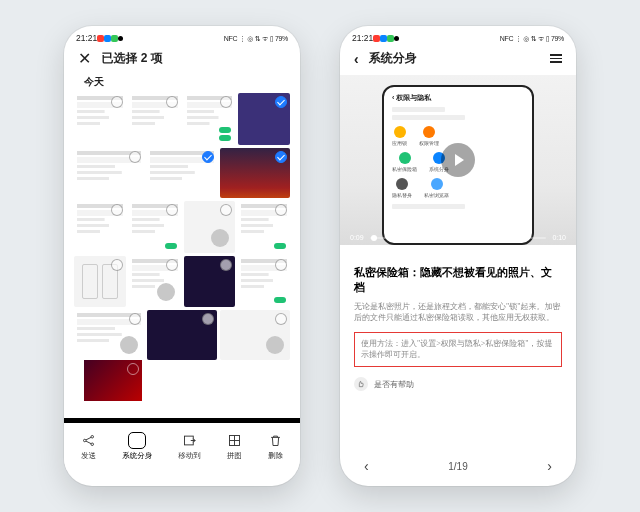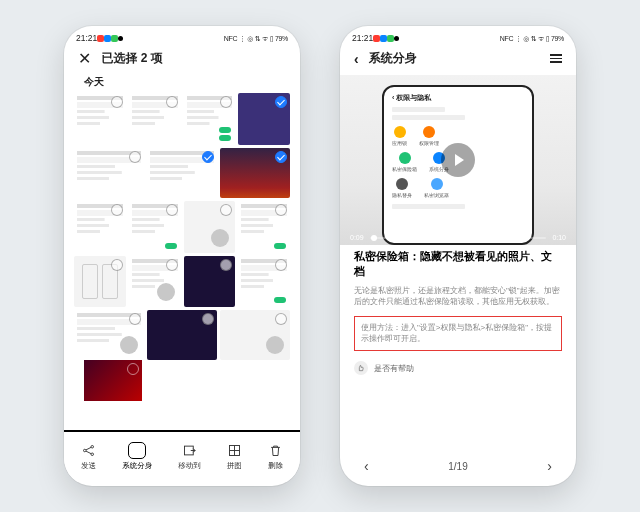--- a/index.html
+++ b/index.html
@@ -81,23 +81,23 @@
     width:58px; height:42px; margin:0 10px;
     background:linear-gradient(135deg,#402,#b00); position:relative;
   }
   .bigthumb .chk{
     position:absolute; top:3px; right:3px; width:12px; height:12px;
     border:1px solid rgba(255,255,255,.5); border-radius:50%;
   }
 
   
   .toolbar {
-    position:absolute; bottom:4px; left:0; right:0; height:52px;
+    position:absolute; bottom:16px; left:0; right:0; height:52px;
     display:flex; justify-content:space-around; align-items:center;
-    border-top:2px solid #000000; background:#fff; padding:0 4px;
+    border-top:5px solid #000000; background:#fff; padding:0 4px;
   }
   .tbitem { display:flex; flex-direction:column; align-items:center; gap:3px; font-size:7.5px; color:#333; }
   .tbitem.active { color:#000; }
   .tbitem.active .tbicon { outline:1px solid #000; border-radius:4px; padding:4px 8px; }
   .tbicon { width:15px; height:15px; display:flex; align-items:center; justify-content:center; }
   .tbicon svg{ width:15px; height:15px; stroke:#333; stroke-width:1.5; fill:none; }
 
   
   .hero {
     position:relative; height:170px;
@@ -128,21 +128,21 @@
     content:""; border-left:9px solid #fff; border-top:6px solid transparent;
     border-bottom:6px solid transparent; margin-left:2px;
   }
   .progress{
     position:absolute; left:0; right:0; bottom:0; padding:0 10px 4px;
     display:flex; align-items:center; gap:6px; font-size:7px; color:#fff;
   }
   .progress .bar{ flex:1; height:2px; background:rgba(255,255,255,.35); border-radius:1px; position:relative;}
   .progress .bar .dot{ position:absolute; left:1%; top:-2px; width:6px; height:6px; background:#fff; border-radius:50%; }
 
-  .article{ padding:4px 14px; }
+  .article{ padding:20px 14px;font-family:Liberation Serif, serif; }
   .article h2{ font-size:11px; font-weight:700; color:#000; line-height:1.35; }
   .article p.body{ font-size:8px; color:#888; margin-top:6px; line-height:1.45; }
   .usage{
     border:1px solid #e53935; padding:5px 6px; margin-top:8px;
     font-size:8px; color:#888; line-height:1.45;
   }
   .helpful{
     margin-top:10px; display:flex; align-items:center; gap:6px;
     font-size:8px; color:#666;
   }

